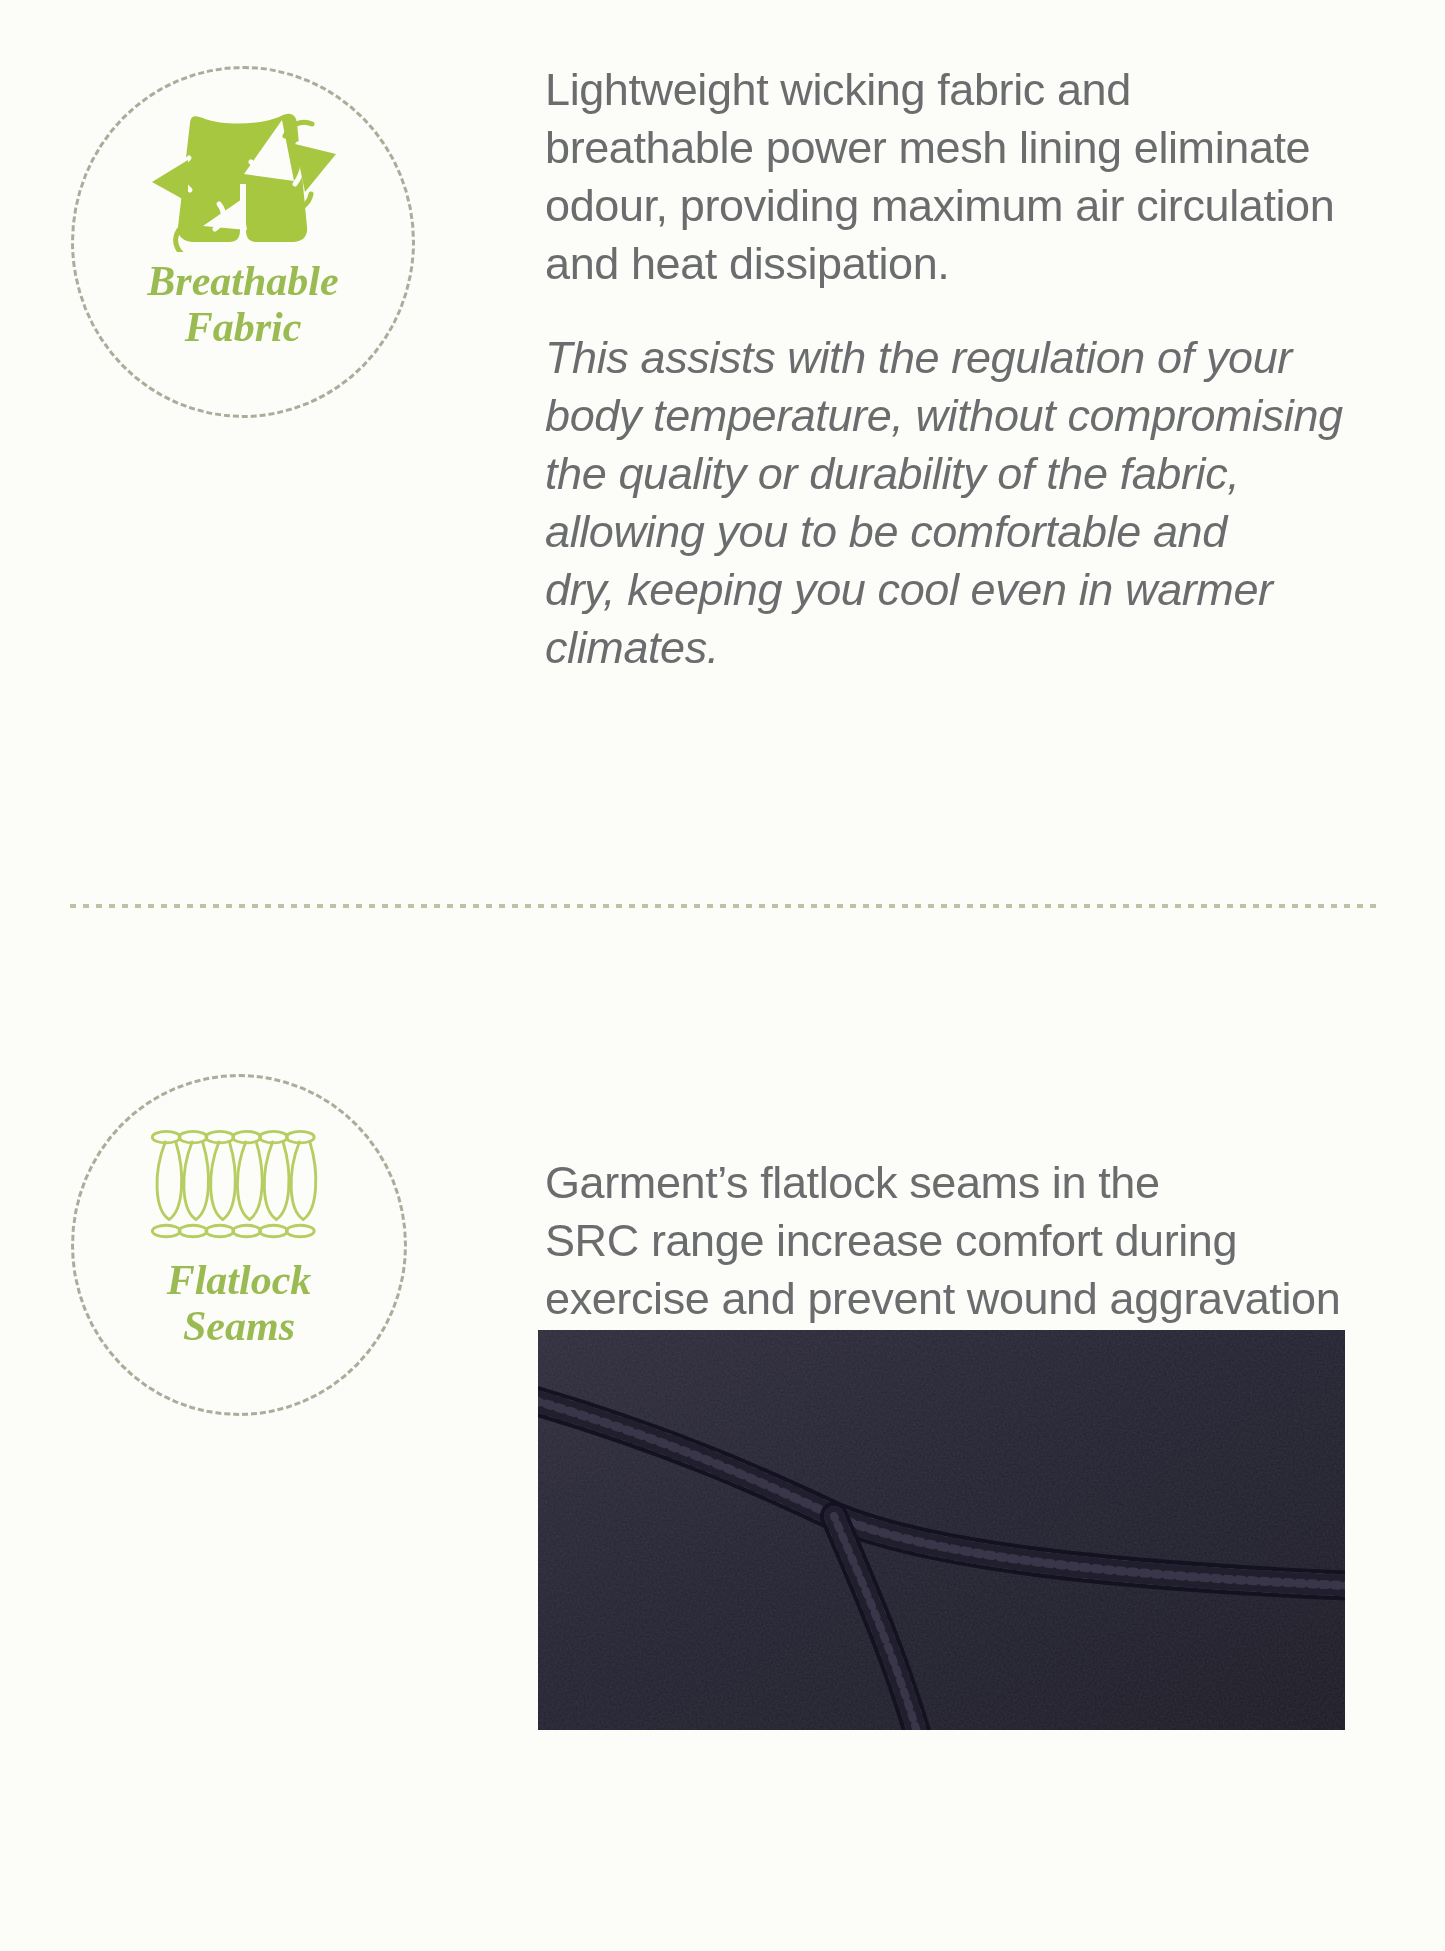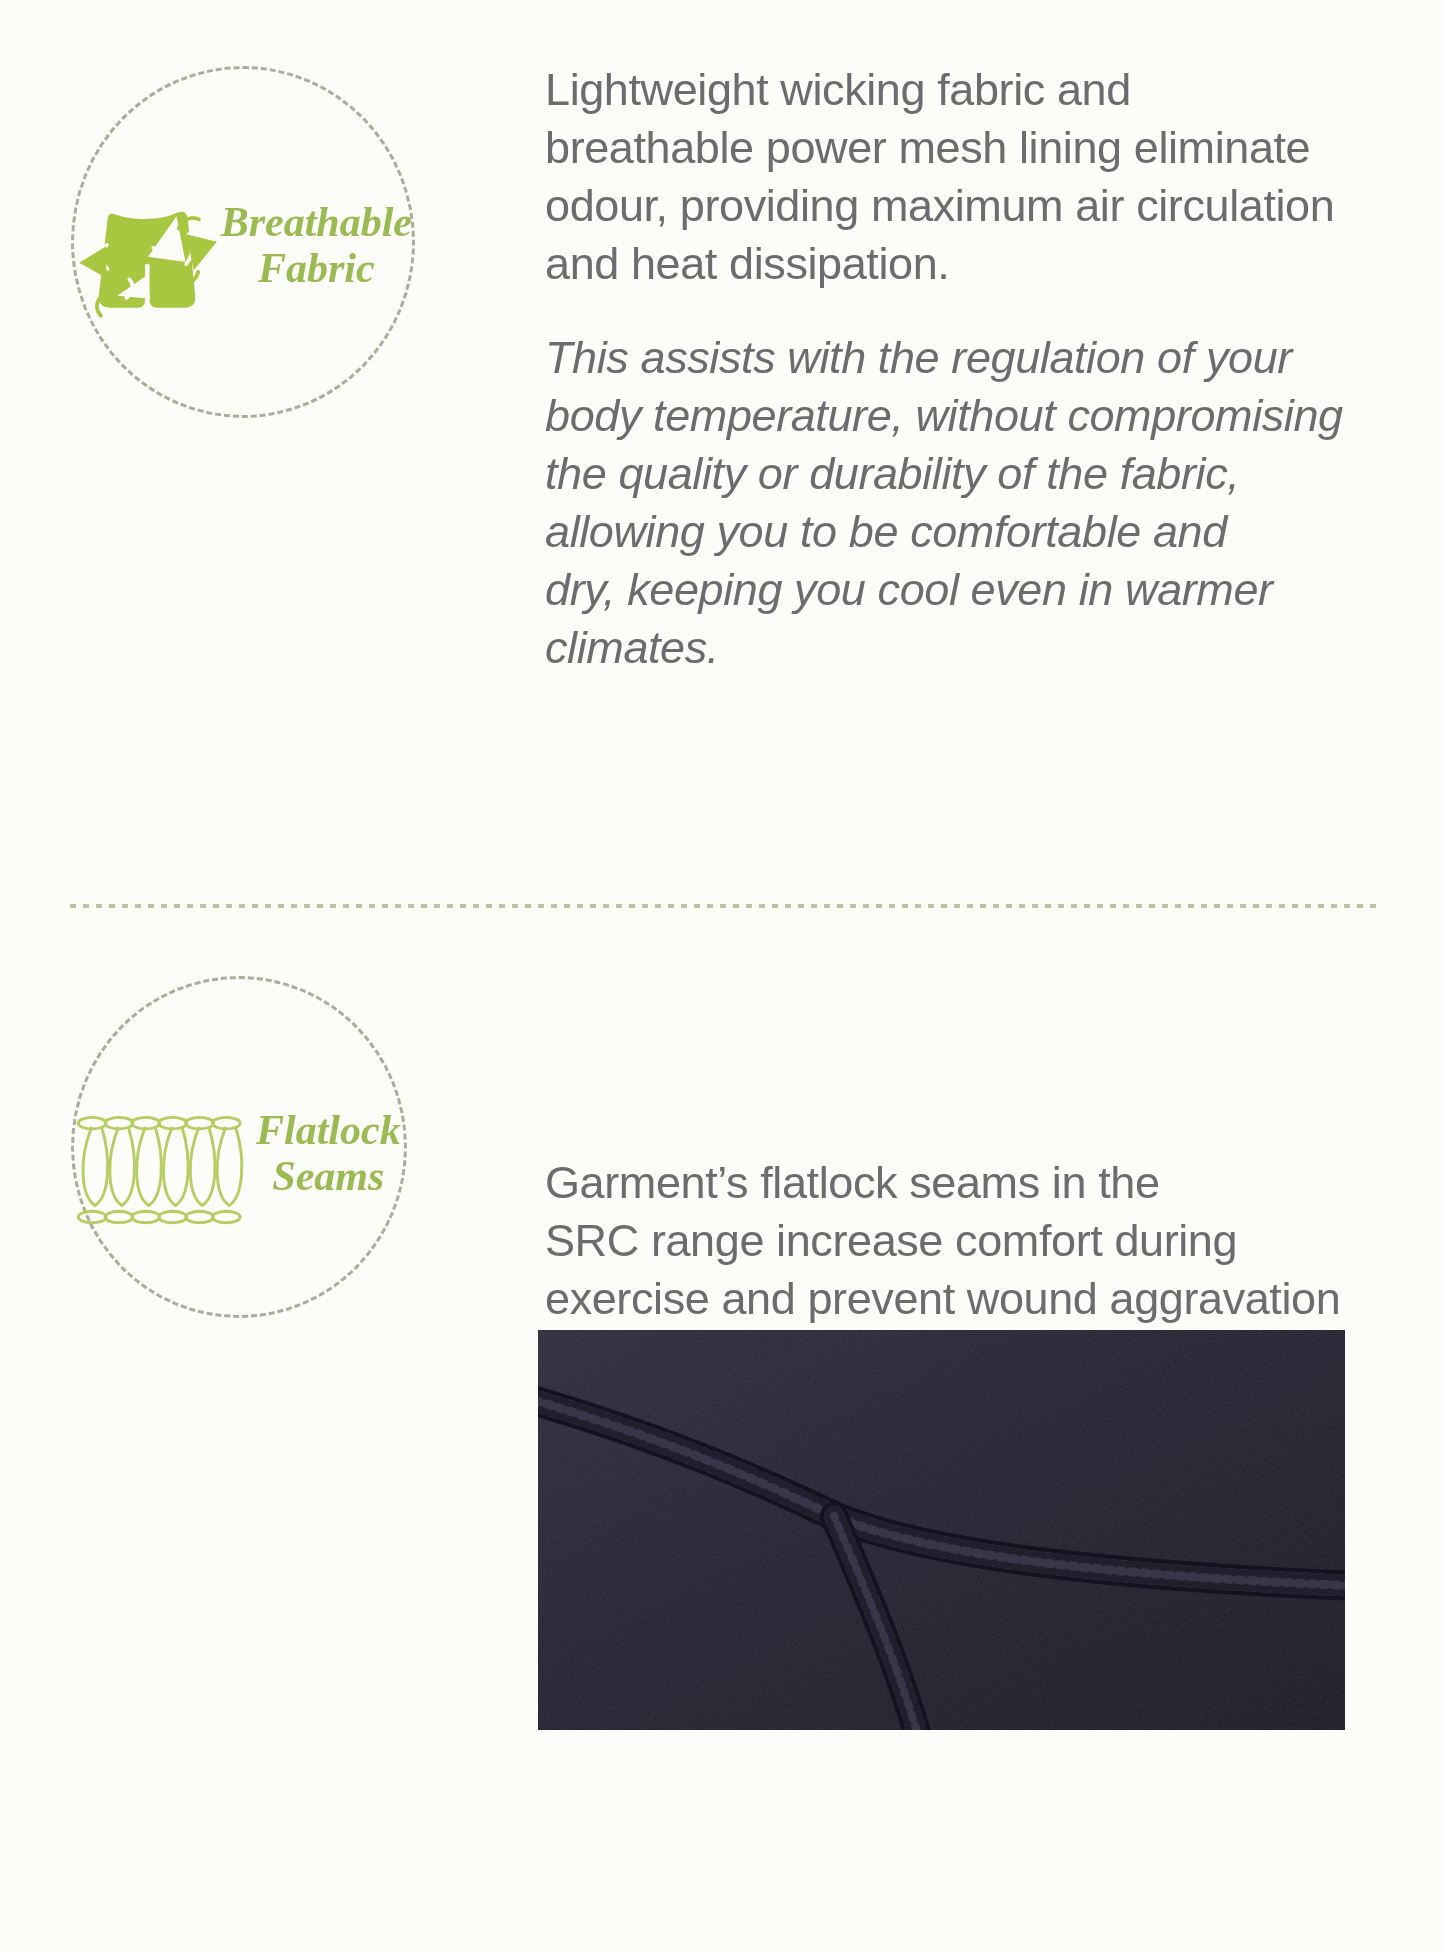--- a/index.html
+++ b/index.html
@@ -16,25 +16,25 @@
   .page{
     position:relative;width:1445px;height:1951px;
     background:var(--page-bg);
     font-family:"Liberation Sans",sans-serif;
     overflow:hidden;
   }
   .badge{
     position:absolute;
     border:3px dashed var(--dashed-circle-gray);
     border-radius:50%;
-    display:flex;flex-direction:row;align-items:center;
+    display:flex;flex-direction:column;align-items:center;
     box-sizing:border-box;
   }
   #badge-breathable{left:71px;top:66px;width:344px;height:352px;}
-  #badge-flatlock{left:71px;top:976px;width:336px;height:342px;}
+  #badge-flatlock{left:71px;top:1074px;width:336px;height:342px;}
   #icon-breathable{margin-top:33px;}
   #icon-flatlock{margin-top:50px;}
   .badge-label{
     margin-top:6px;
     font-family:"Liberation Serif",serif;
     font-style:italic;font-weight:700;
     font-size:42px;line-height:46px;
     color:var(--badge-label-green);
     text-align:center;white-space:pre-line;
   }

